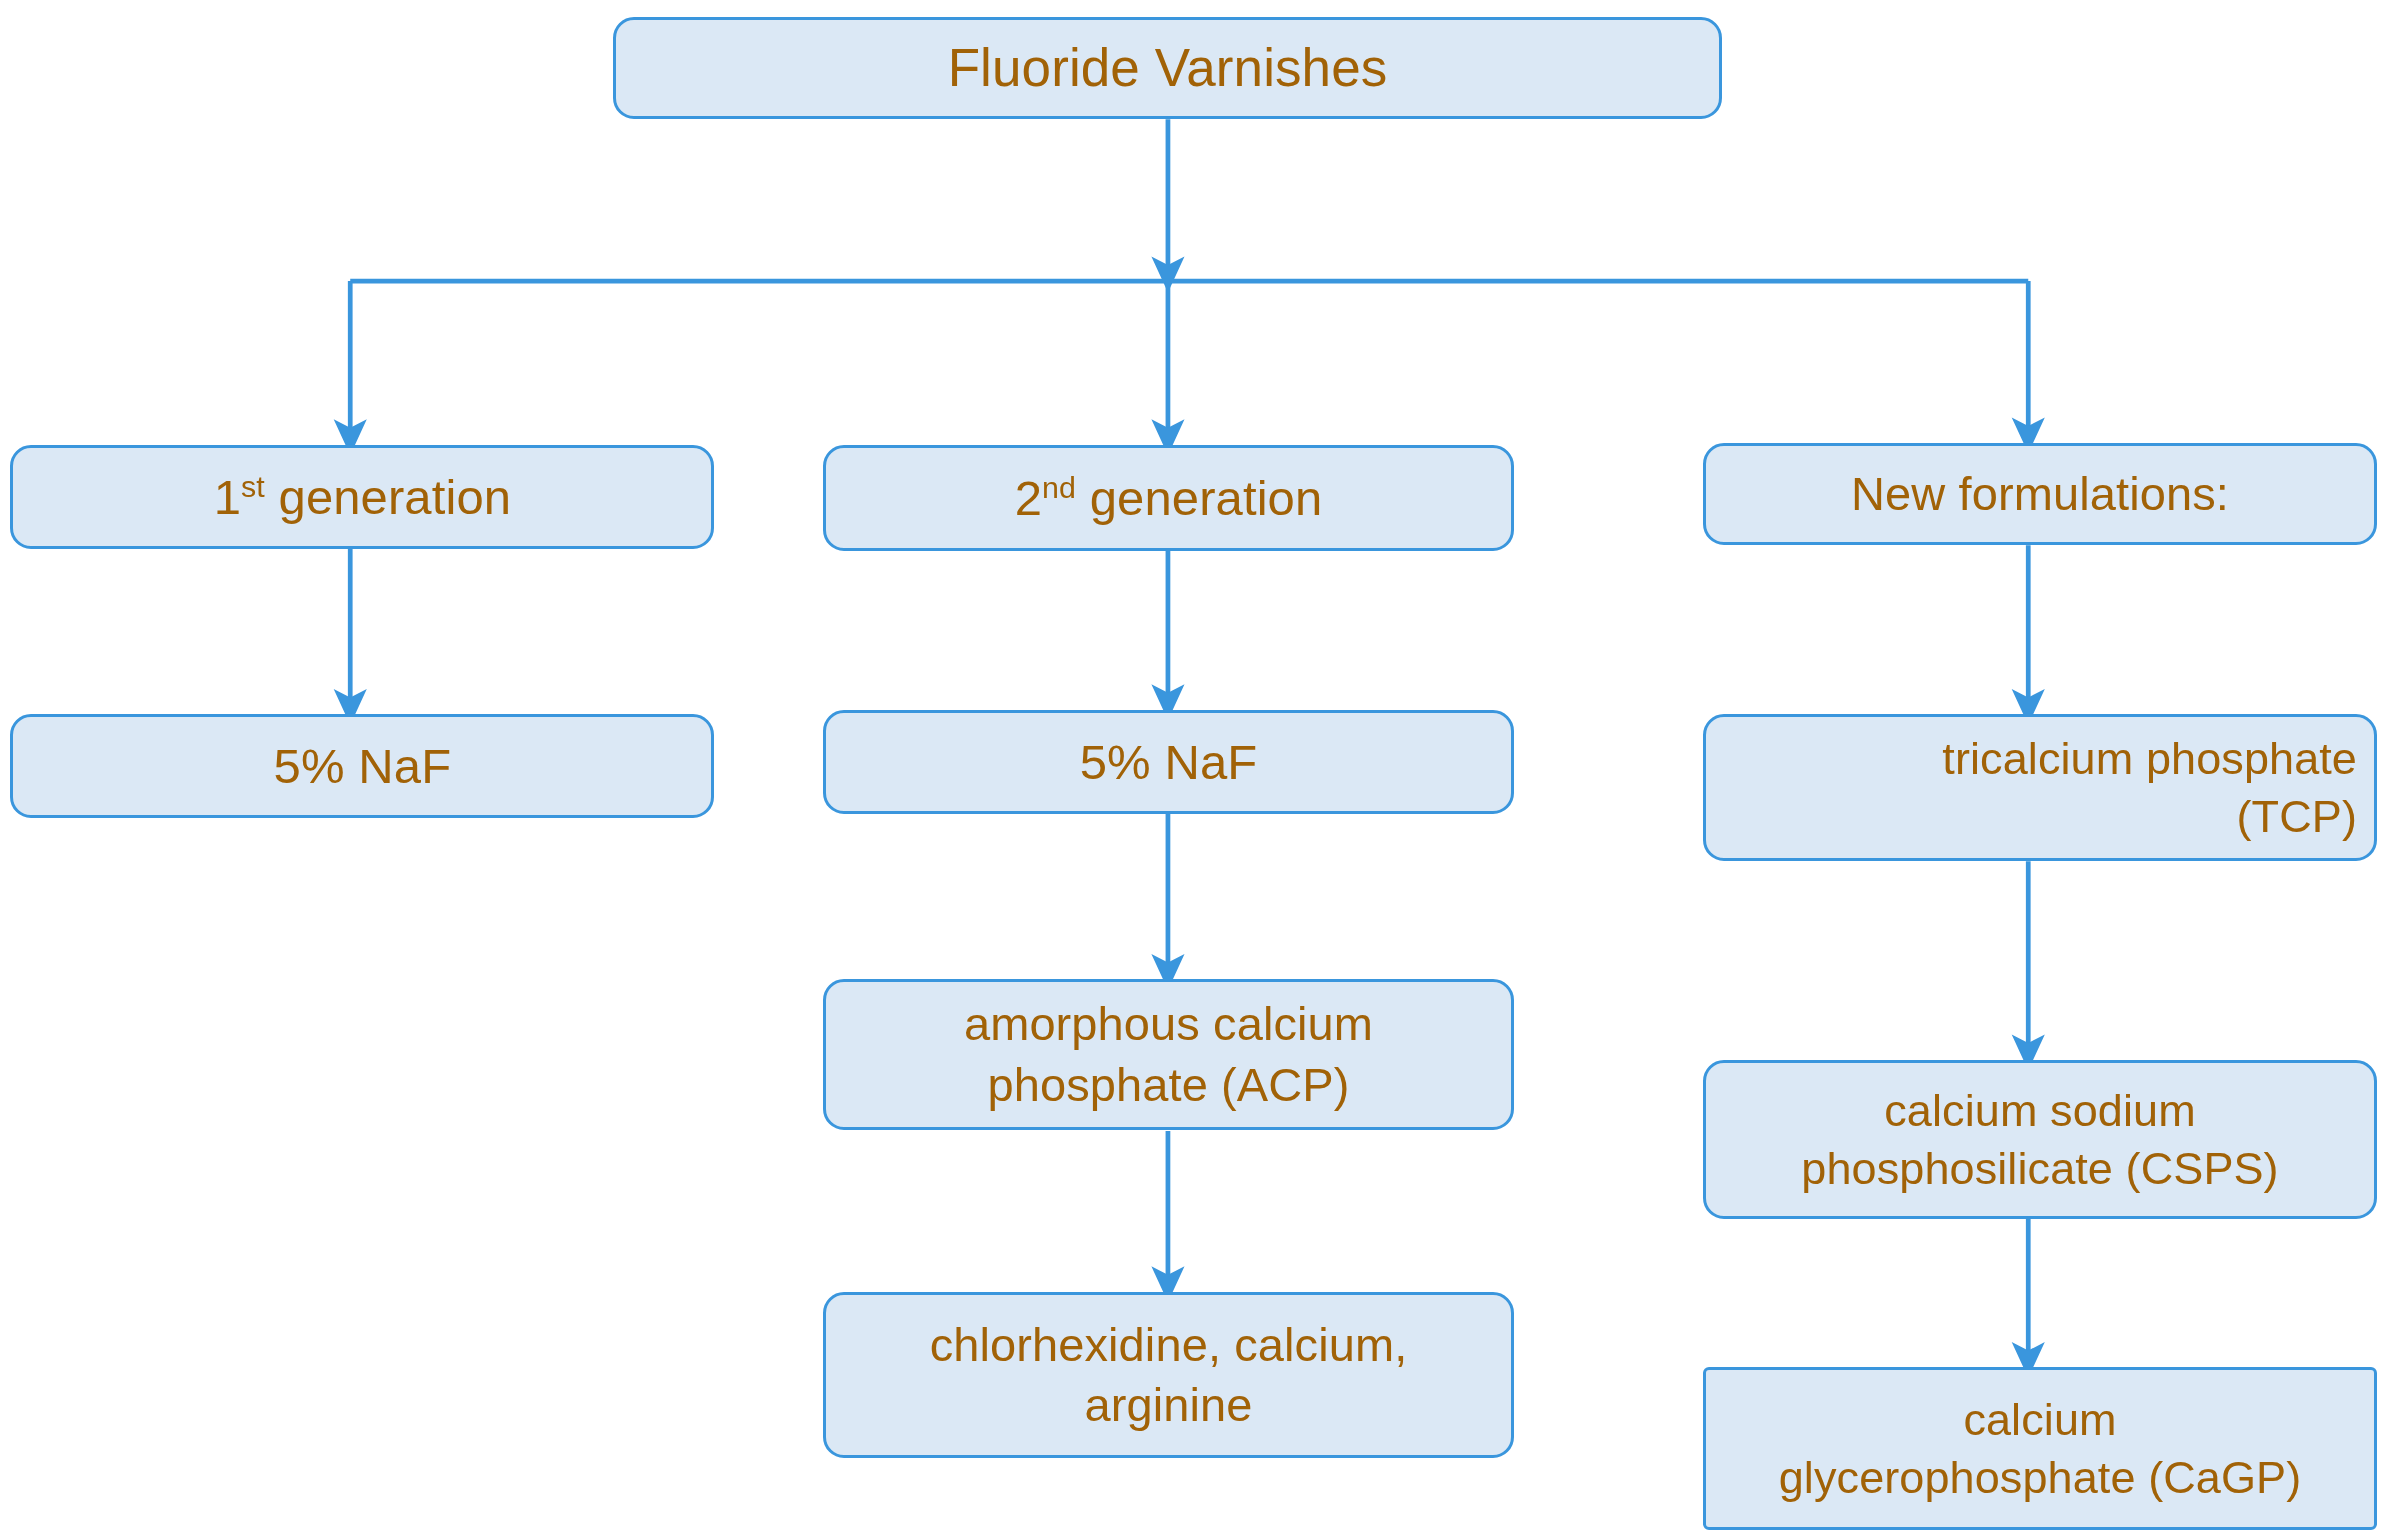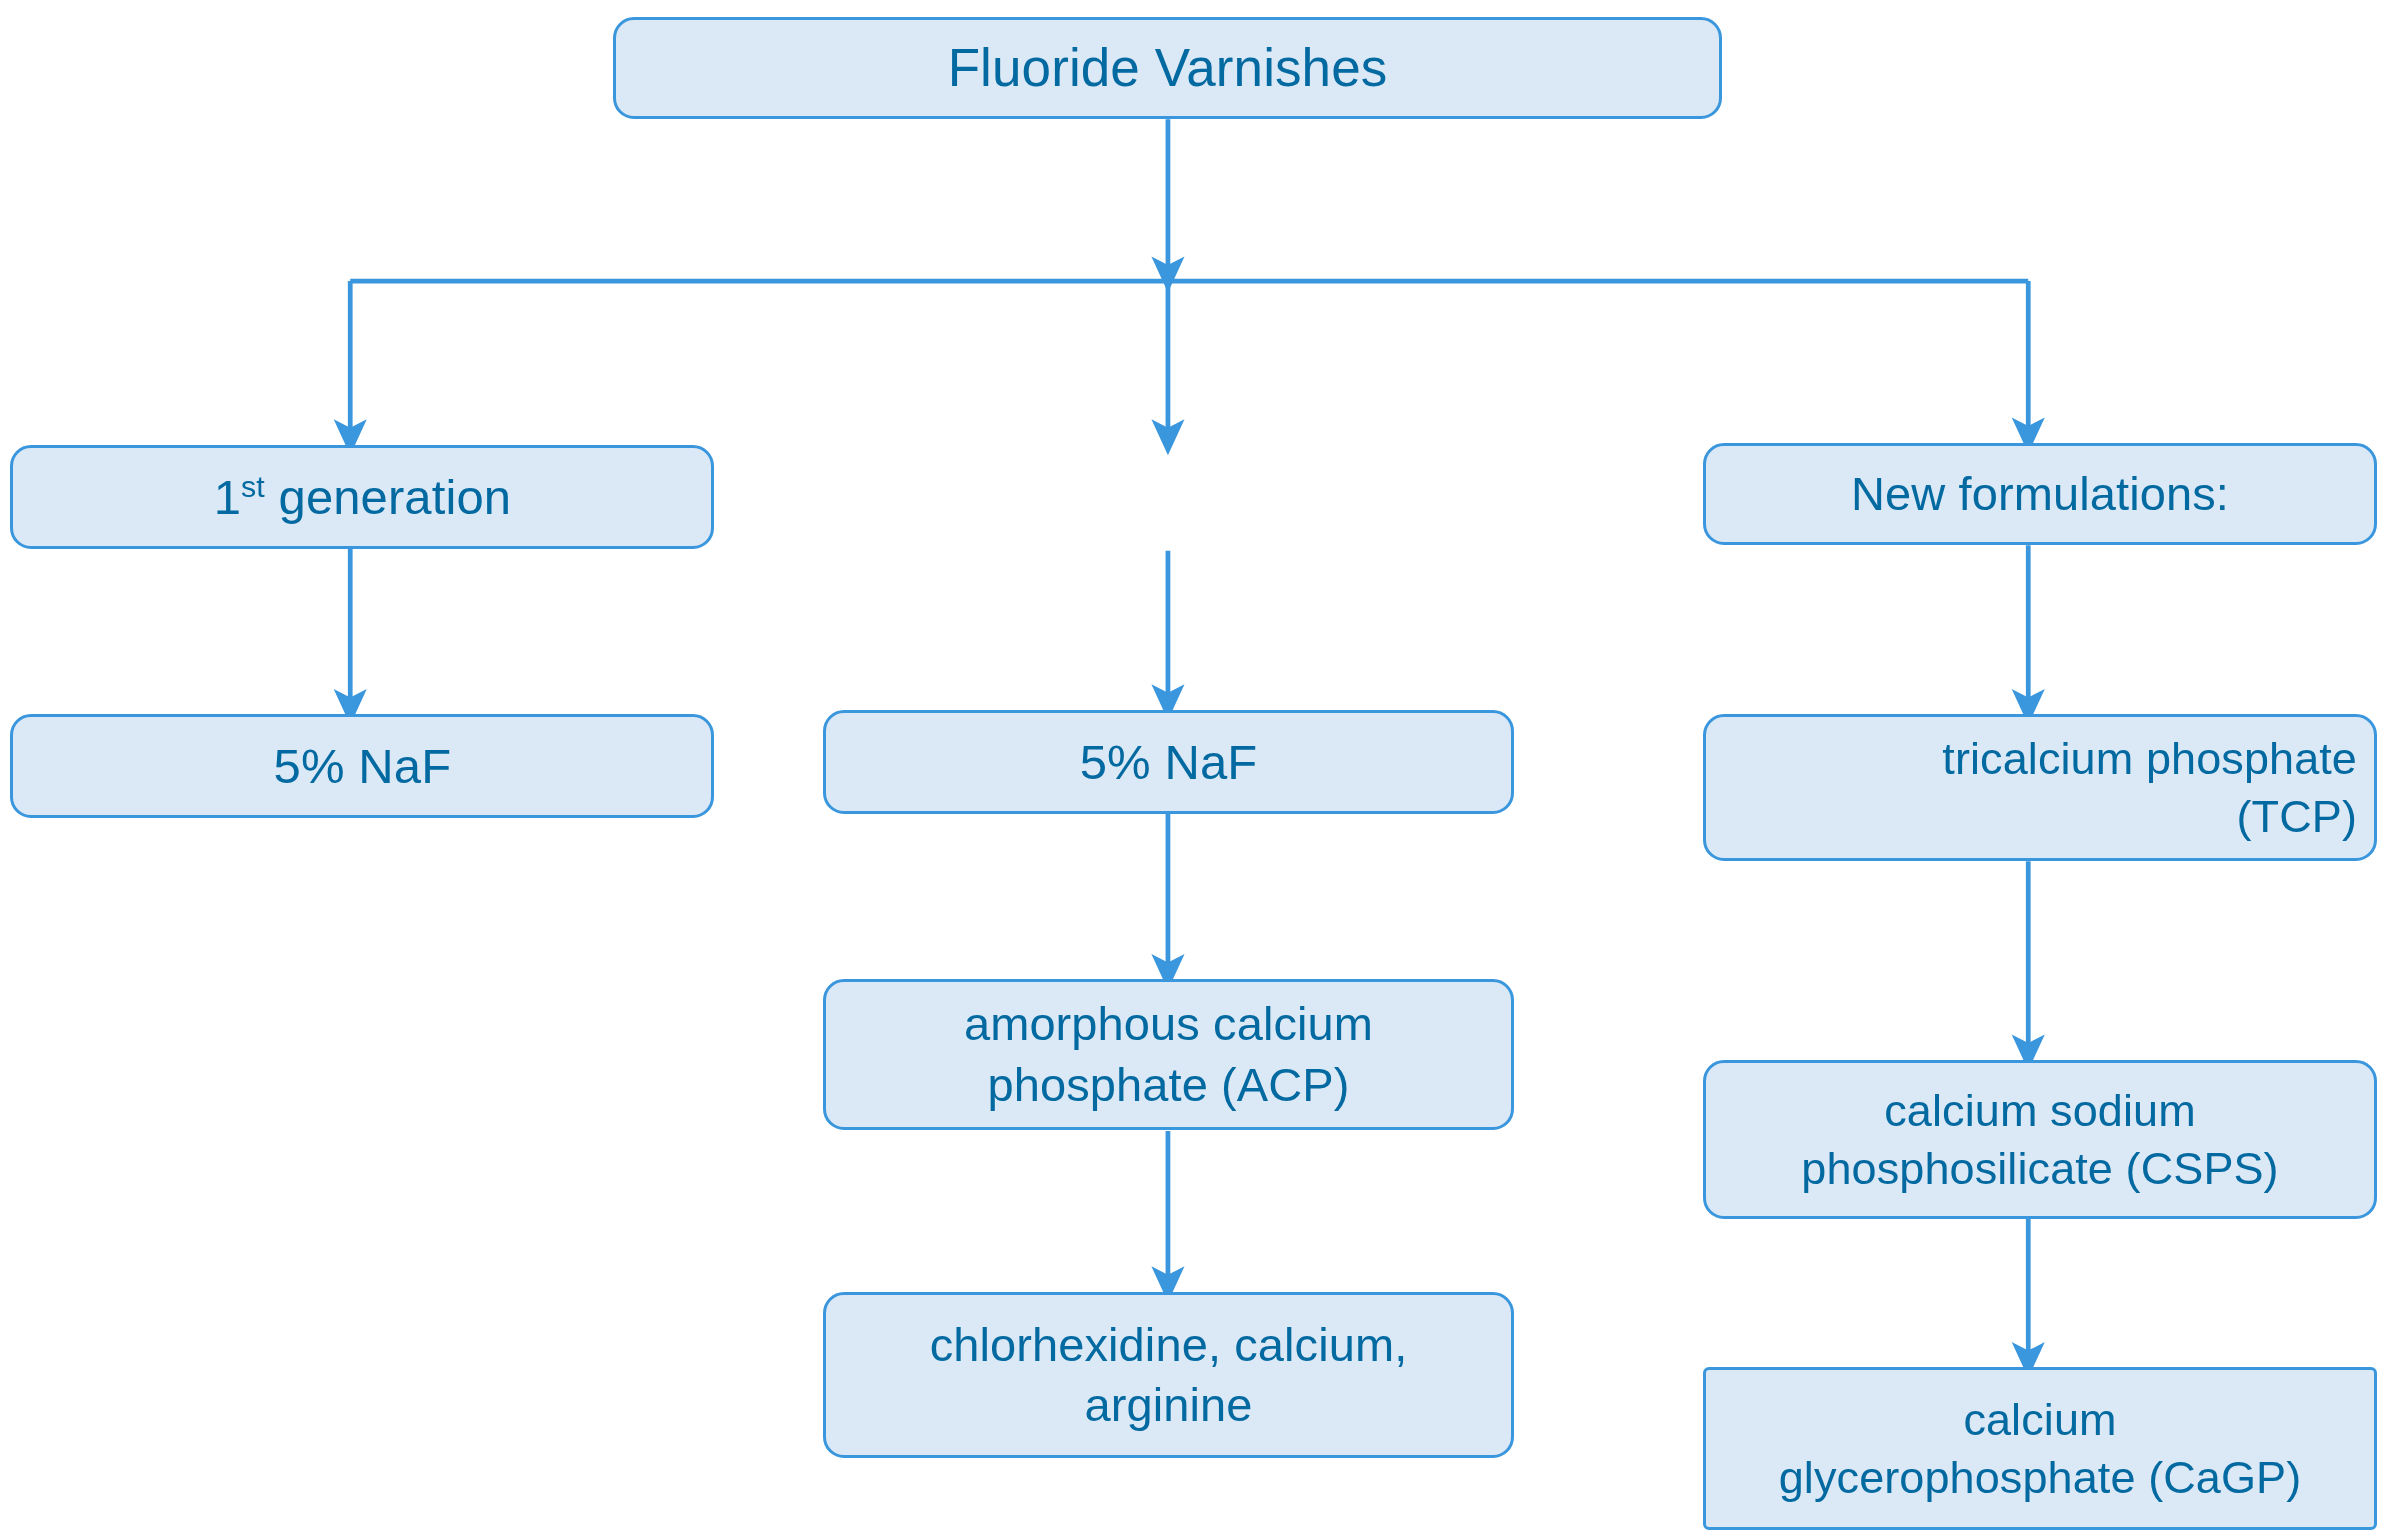--- a/index.html
+++ b/index.html
@@ -17,21 +17,21 @@
     height: 1537px;
     background: #ffffff;
     overflow: hidden;
   }
   .node {
     position: absolute;
     box-sizing: border-box;
     background: #dbe8f5;
     border: 3.8px solid #3a96dd;
     border-radius: 21px;
-    color: #0369a1;
+    color: #a16207;
     display: flex;
     align-items: center;
     justify-content: center;
     text-align: center;
     line-height: 1.28;
     padding: 3.8px 17px;
     letter-spacing: 0.1px;
   }
   .node .txt {
     display: block;
@@ -101,20 +101,23 @@
   </svg>
 
   <div class="node" id="n-root">
     <span class="txt">Fluoride Varnishes</span>
   </div>
 
   <div class="node" id="n-gen1">
     <span class="txt"><span>1</span><span class="sup">st</span><span> generation</span></span>
   </div>
 
+  <div class="node" id="n-gen2">
+    <span class="txt"><span>2</span><span class="sup">nd</span><span> generation</span></span>
+  </div>
 
   <div class="node" id="n-newform">
     <span class="txt">New formulations:</span>
   </div>
 
   <div class="node" id="n-naf1">
     <span class="txt">5% NaF</span>
   </div>
 
   <div class="node" id="n-naf2">

